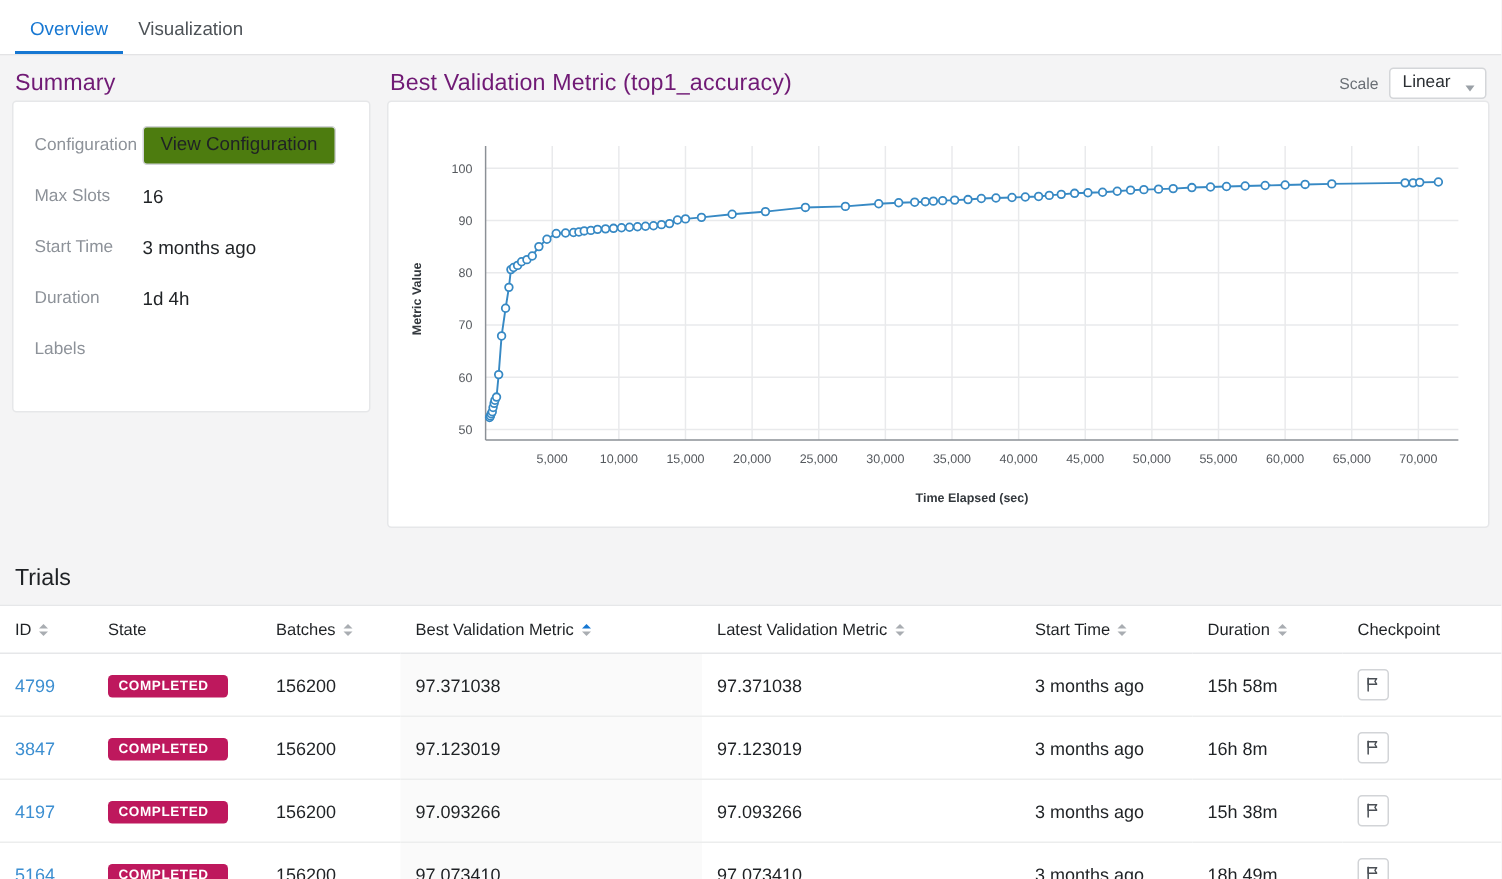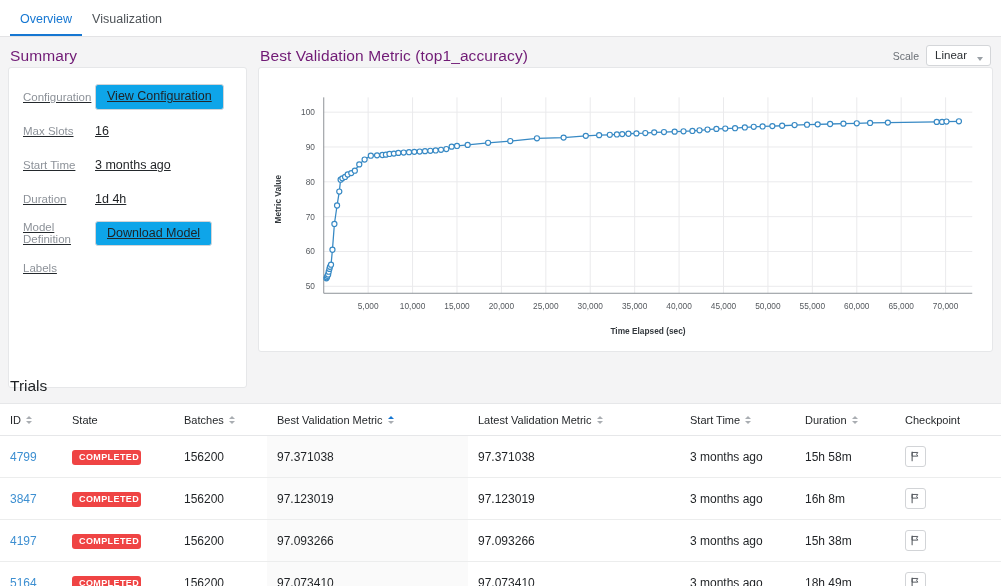--- a/index.html
+++ b/index.html
@@ -77,40 +77,40 @@
     border-left: 3.5px solid transparent;
     border-right: 3.5px solid transparent;
     border-top: 4px solid #9aa0a6;
   }
 
   .panel {
     background: #ffffff;
     border: 1px solid #e6e7e9;
     border-radius: 3px;
   }
-  .panel-summary { height: 321px; padding: 10px 14px 0 14px; text-decoration: underline; }
+  .panel-summary { height: 208px; padding: 10px 14px 0 14px; }
   .panel-chart   { height: 285px; padding: 6px 8px 4px 4px; position: relative; }
 
   
   .srow {
     display: flex;
     align-items: center;
     min-height: 25px;
     margin-bottom: 9px;
   }
   .srow:first-child { margin-top: 6px; }
   .slabel {
     width: 72px; flex: 0 0 72px;
     font-size: 11.5px;
     color: #8d9299;
   }
   .sval { font-size: 12.5px; color: #1f2225; }
   .btn-outline {
     border: 1px solid #d2d4d7;
-    background: #0ea5e9;
+    background: #4d7c0f;
     border-radius: 3px;
     font-size: 12.5px;
     color: #1f2225;
     padding: 5px 11px 6px 11px;
     cursor: pointer;
     line-height: 1;
     font-family: "Liberation Sans", sans-serif;
   }
   .tagrow { display: flex; align-items: center; gap: 7px; }
   .tag {
@@ -193,27 +193,27 @@
     color: #1f2225;
     padding: 10px 8px 10px 10px;
     border-bottom: 1px solid #eceded;
     background: #fff;
     white-space: nowrap;
   }
   tbody td.hl { background: #fafafa; }
   .idlink { color: #3d8fd1; cursor: pointer; }
   .badge {
     display: inline-block;
-    background: #ef4444;
+    background: #be185d;
     color: #fff;
     font-size: 9px;
     font-weight: bold;
     letter-spacing: .4px;
     border-radius: 3px;
-    padding: 3px 2px 3px 7px;
+    padding: 3px 13px 3px 7px;
     line-height: 1;
   }
   .ckbtn {
     width: 21px; height: 21px;
     border: 1px solid #d2d4d7;
     border-radius: 3px;
     background: #fff;
     display: inline-flex;
     align-items: center;
     justify-content: center;
@@ -257,24 +257,20 @@
       <div class="srow">
         <div class="slabel">Start Time</div>
         <div class="sval">3 months ago</div>
       </div>
 
       <div class="srow">
         <div class="slabel">Duration</div>
         <div class="sval">1d 4h</div>
       </div>
 
-      <div class="srow">
-        <div class="slabel">Model Definition</div>
-        <button class="btn-outline">Download Model</button>
-      </div>
 
       <div class="srow">
         <div class="slabel">Labels</div>
       </div>
 
     </div>
   </div>
 
   <div class="col-chart">
     <div class="sec-head">

